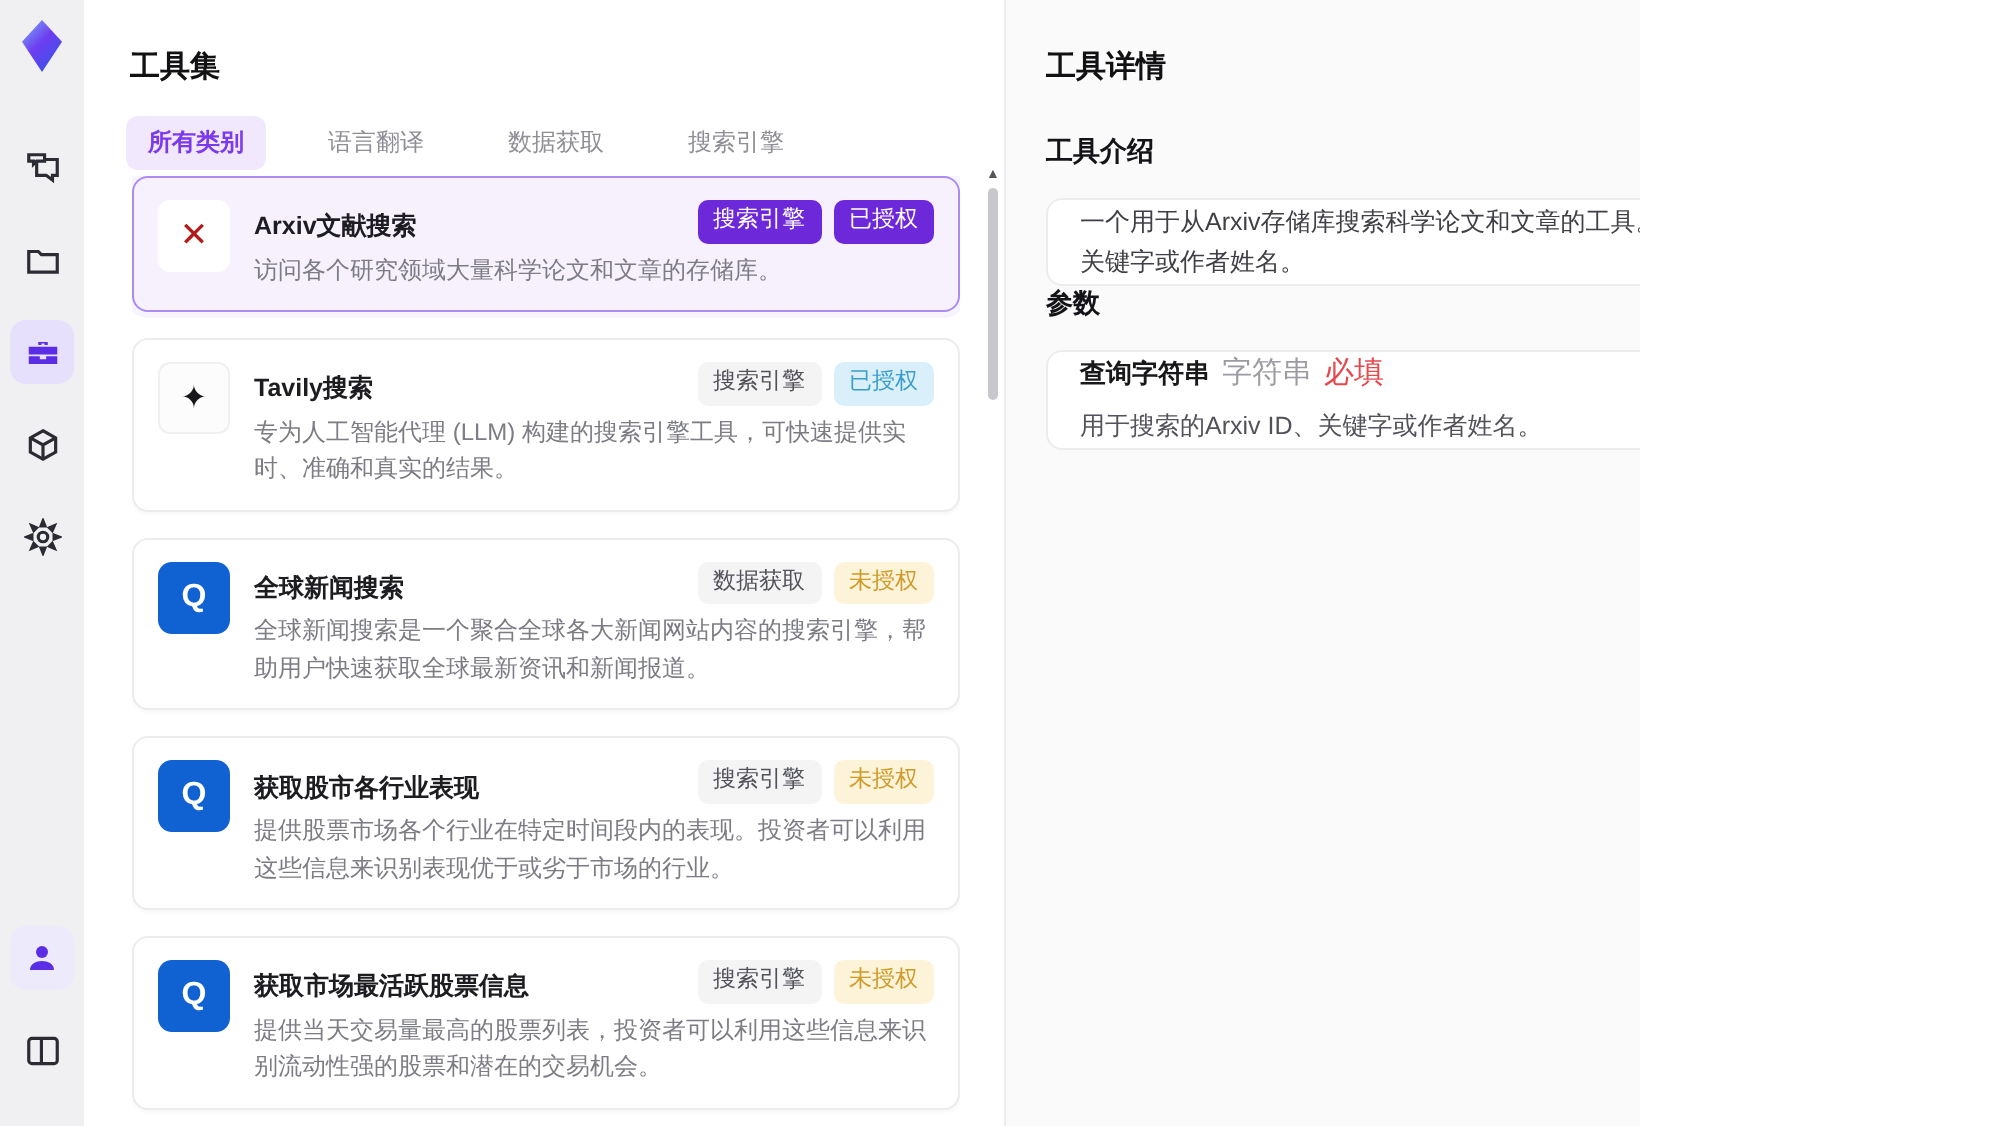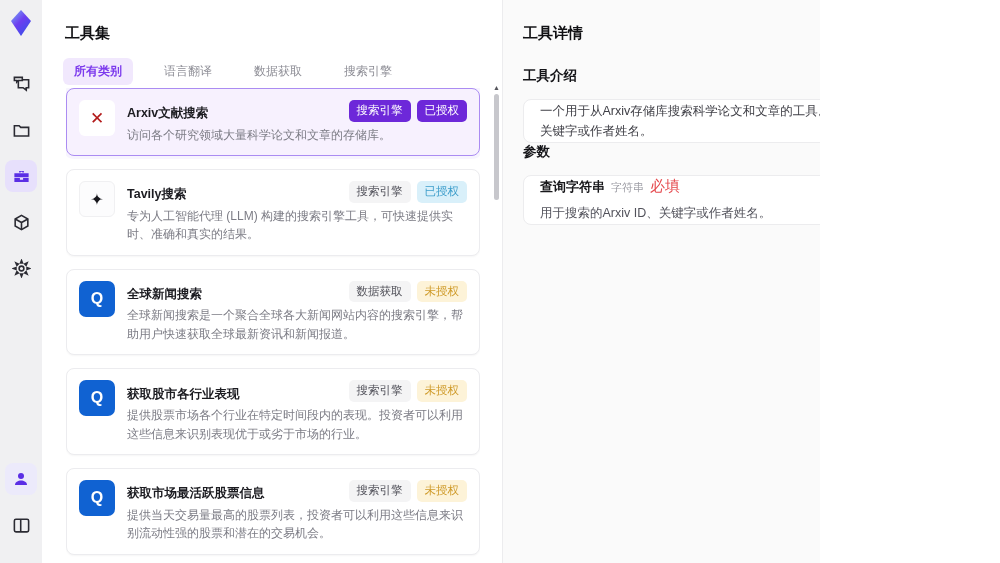--- a/index.html
+++ b/index.html
@@ -50,21 +50,21 @@
   .vscroll .arrow { position:absolute; left:-1px; font-size:7px; color:#55555c; }
   .vscroll .arrow.up { top:-4px; }
 
   
   .detail-panel { position:absolute; left:503px; top:0; width:497px; height:563px; background:#fafafa; padding:24px 22px 0 20px; }
   .detail-title { font-size:15px; font-weight:bold; color:#111114; margin-bottom:24px; }
   .section-heading { font-size:13.5px; font-weight:bold; color:#141418; margin-bottom:14px; }
   .detail-box { background:#fff; border:1px solid #ececee; border-radius:8px; padding:1px 16px; }
   .intro-text { font-size:12.5px; color:#3f3f46; line-height:1.6; }
   .param-name { font-size:13px; font-weight:bold; color:#18181b; }
-  .param-type { font-size:11px; color:#9b9ba3; margin-left:6px; }
+  .param-type { font-size:15px; color:#9b9ba3; margin-left:6px; }
   .param-required { font-size:15px; color:#e5484d; margin-left:6px; }
   .param-desc { font-size:12.5px; color:#52525b; margin-top:8px; line-height:1.5; }
 
   
   .download-fab { position:absolute; left:944px; top:486px; width:38px; height:38px; border-radius:50%; background:#fff; box-shadow:0 2px 8px rgba(0,0,0,.14); display:flex; align-items:center; justify-content:center; cursor:pointer; color:#3a3a42; }
   .intel-mark { position:absolute; left:928px; top:524px; width:62px; text-align:center; }
   .intel-line { font-size:12px; color:#2b2b33; letter-spacing:.2px; }
   .intel-line .intel-b { font-weight:bold;font-family:Liberation Serif, serif; }
   .intel-line .core-t { font-size:10.5px; letter-spacing:1px; }
   .intel-sub { margin:2px auto 0; width:26px; height:5px; background:#e2e2e6; border-radius:2px; }

